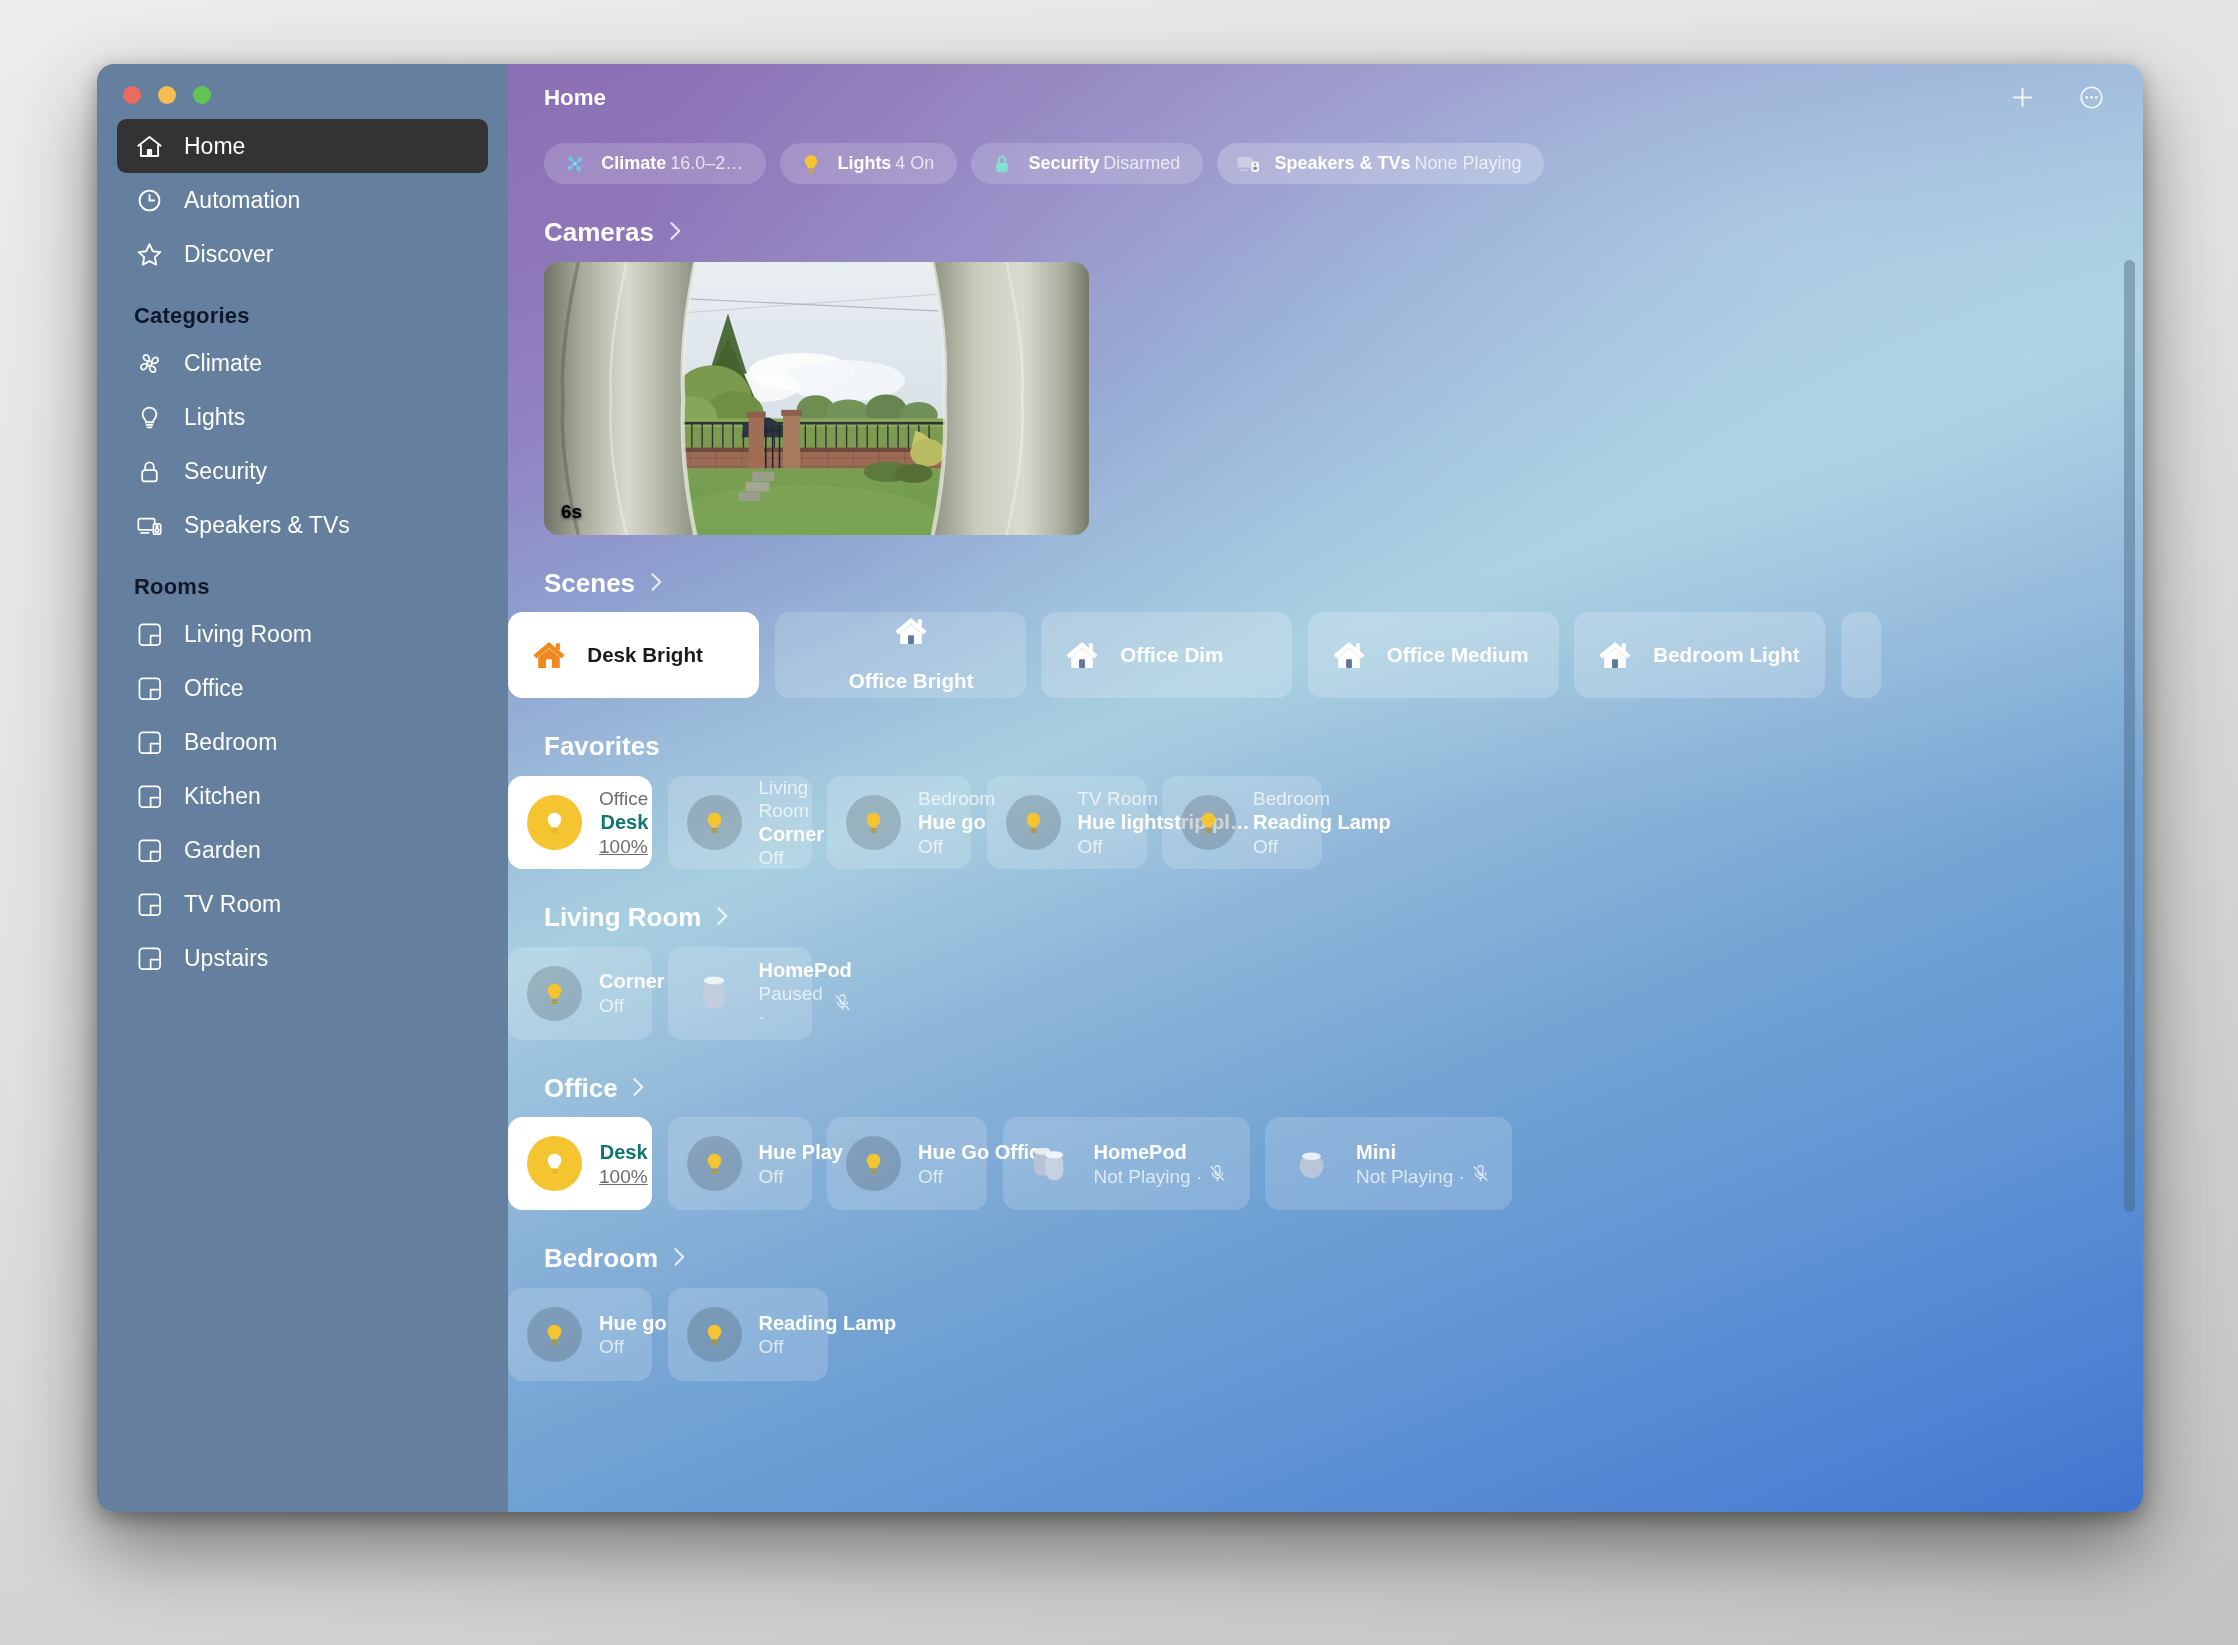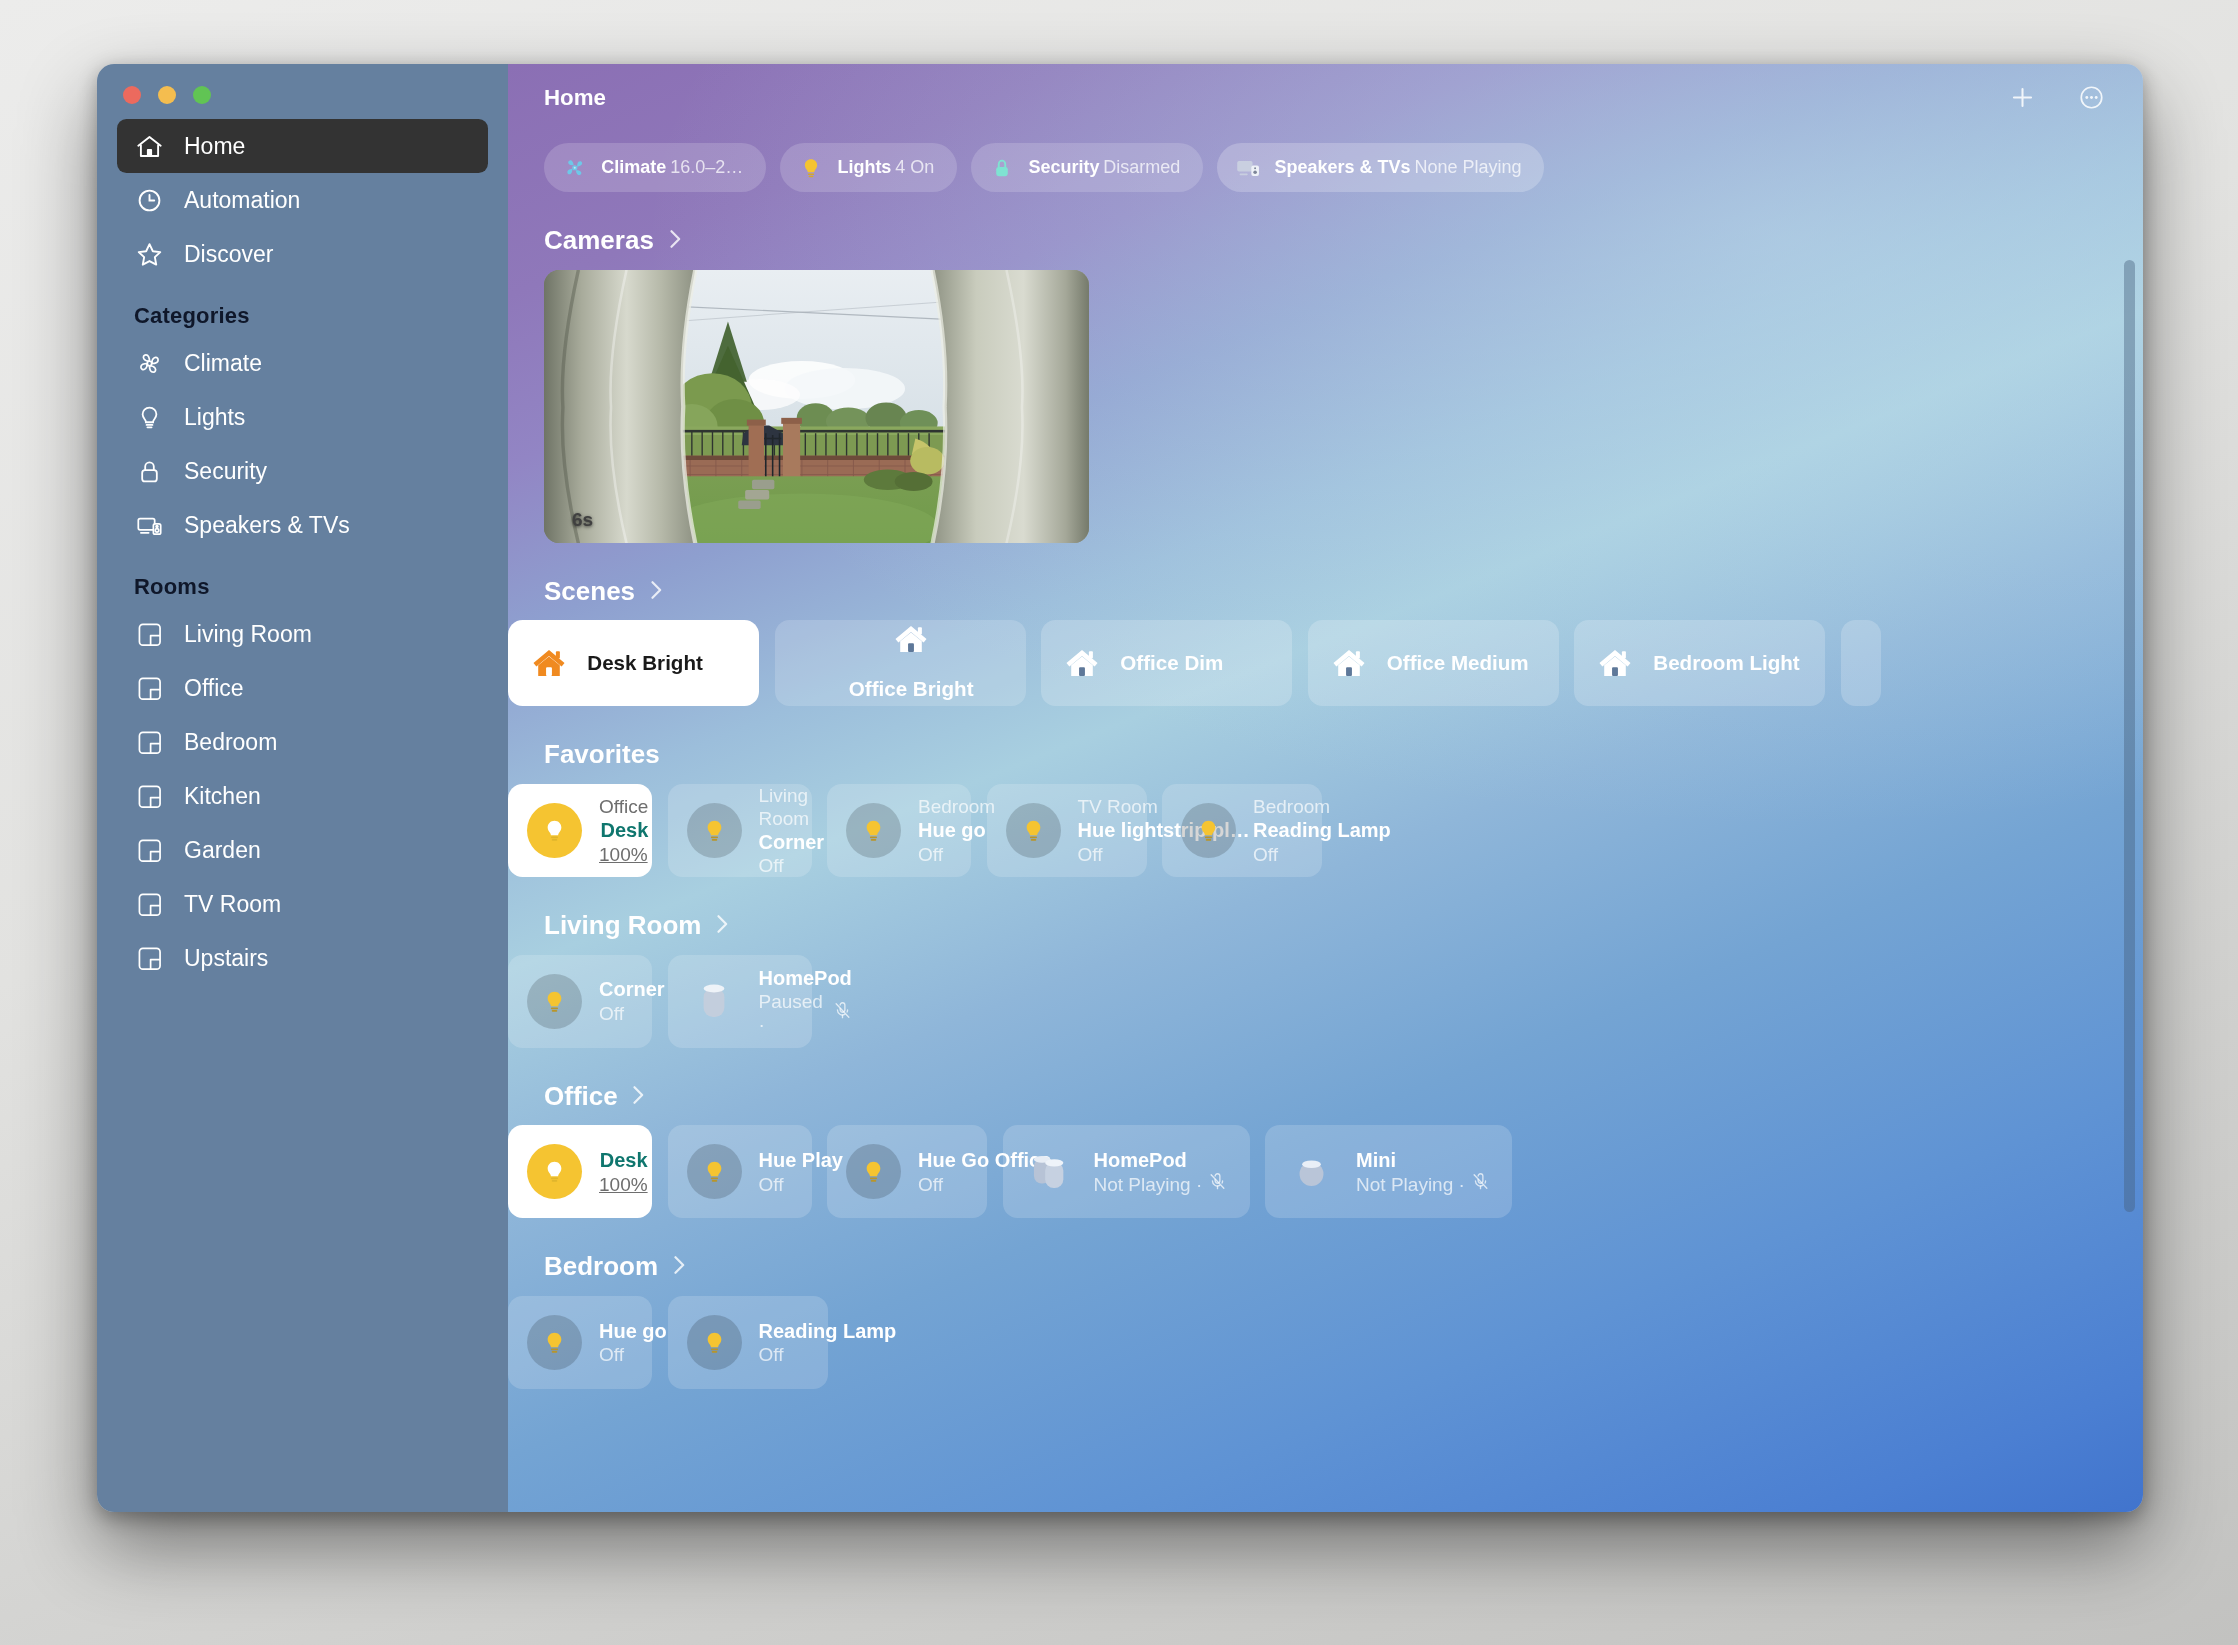--- a/index.html
+++ b/index.html
@@ -84,21 +84,21 @@
     padding:0 36px 0 36px;
   }
   .wtitle{ color:#fff; font-size:22.3px; font-weight:bold; }
   .tb-right{ margin-left:auto; display:flex; align-items:center; gap:38px; }
   .tb-btn{ width:31px; height:31px; display:flex; align-items:center; justify-content:center; }
 
   
   .pills{ display:flex; gap:14.6px; padding:12px 0 0 36px; }
   .pill{
     display:flex; align-items:center; gap:12px;
-    height:49px; padding:0 22.3px 0 16.3px;
+    height:41px; padding:0 22.3px 0 16.3px;
     border-radius:27px;
     background:rgba(255,255,255,.17);
   }
   .pill.wide{ background:rgba(255,255,255,.22); }
   .pill-ico{ width:29px; height:29px; display:flex; align-items:center; justify-content:center; }
   .pill-txt .t{ color:#fff; font-size:18px; font-weight:bold; line-height:1.18; }
   .pill-txt .s{ color:rgba(255,255,255,.74); font-size:18px; line-height:1.18; }
 
   
   .sec-head{
@@ -109,22 +109,22 @@
   .chev{ display:block; }
 
   
   .cam-row{ padding-left:36px; }
   .camera{
     width:545px; height:273px; border-radius:15.5px; overflow:hidden;
     position:relative; background:#9aa093;
   }
   .cam-scene{ position:absolute; inset:0; }
   .cam-badge{
-    position:absolute; left:28px; bottom:12px;
-    color:#404040; font-size:19px; font-weight:bold;
+    position:absolute; left:17px; bottom:12px;
+    color:#000000; font-size:19px; font-weight:bold;
     text-shadow:0 0.9px 3.4px rgba(0,0,0,.65);
   }
 
   
   .row{ display:flex; gap:15.5px; }
 
   
   .scene{
     display:flex; align-items:center; gap:19px;
     width:251px; height:86px; flex:0 0 251px;

